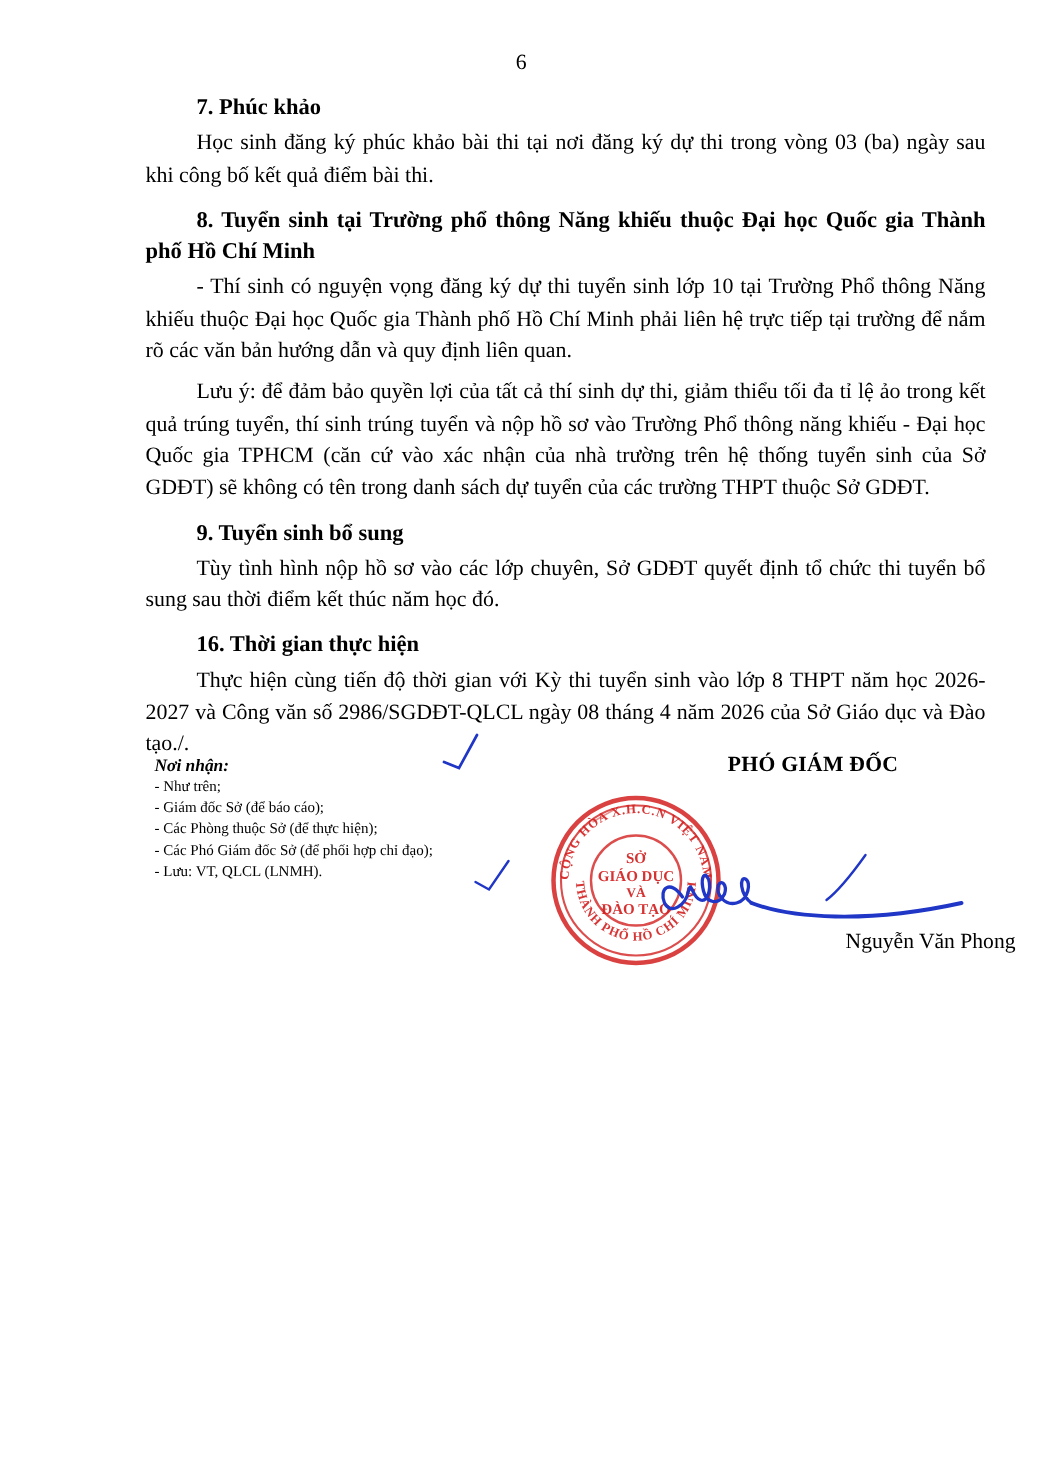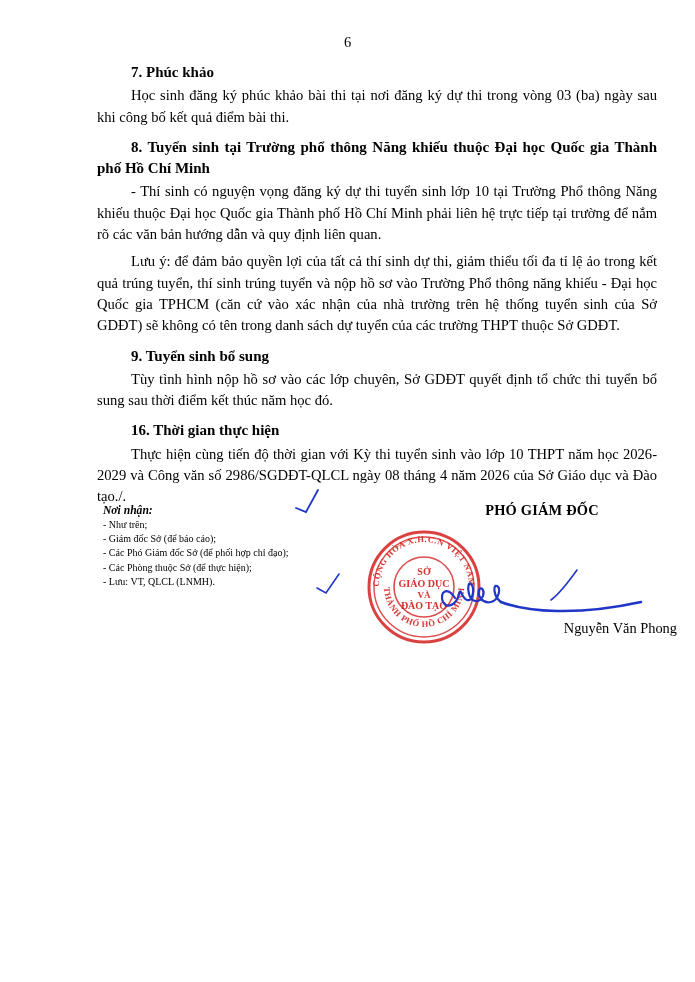--- a/index.html
+++ b/index.html
@@ -173,33 +173,33 @@
     <div class="para">Lưu ý: để đảm bảo quyền lợi của tất cả thí sinh dự thi, giảm thiểu tối đa tỉ lệ ảo trong kết quả trúng tuyển, thí sinh trúng tuyển và nộp hồ sơ vào Trường Phổ thông năng khiếu - Đại học Quốc gia TPHCM (căn cứ vào xác nhận của nhà trường trên hệ thống tuyển sinh của Sở GDĐT) sẽ không có tên trong danh sách dự tuyển của các trường THPT thuộc Sở GDĐT.</div>
 
     <div class="gap"></div>
 
     <div class="heading">9. Tuyển sinh bổ sung</div>
     <div class="para">Tùy tình hình nộp hồ sơ vào các lớp chuyên, Sở GDĐT quyết định tổ chức thi tuyển bổ sung sau thời điểm kết thúc năm học đó.</div>
 
     <div class="gap"></div>
 
     <div class="heading">16. Thời gian thực hiện</div>
-    <div class="para">Thực hiện cùng tiến độ thời gian với Kỳ thi tuyển sinh vào lớp 10 THPT năm học 2026-2029 và Công văn số 2986/SGDĐT-QLCL ngày 08 tháng 4 năm 2026 của Sở Giáo dục và Đào tạo./.</div>
+    <div class="para">Thực hiện cùng tiến độ thời gian với Kỳ thi tuyển sinh vào lớp 8 THPT năm học 2026-2027 và Công văn số 2986/SGDĐT-QLCL ngày 08 tháng 4 năm 2026 của Sở Giáo dục và Đào tạo./.</div>
 
   </div>
 
   <div class="sig-area">
 
     <div class="recipients">
       <div class="recipients-title">Nơi nhận:</div>
       <ul>
         <li>- Như trên;</li>
         <li>- Giám đốc Sở (để báo cáo);</li>
+        <li>- Các Phòng thuộc Sở (để thực hiện);</li>
         <li>- Các Phó Giám đốc Sở (để phối hợp chỉ đạo);</li>
-        <li>- Các Phòng thuộc Sở (để thực hiện);</li>
         <li>- Lưu: VT, QLCL (LNMH).</li>
       </ul>
     </div>
 
     <div class="signer">
       <div class="line2">PHÓ GIÁM ĐỐC</div>
     </div>
 
     <div class="signer-name">Nguyễn Văn Phong</div>
 

